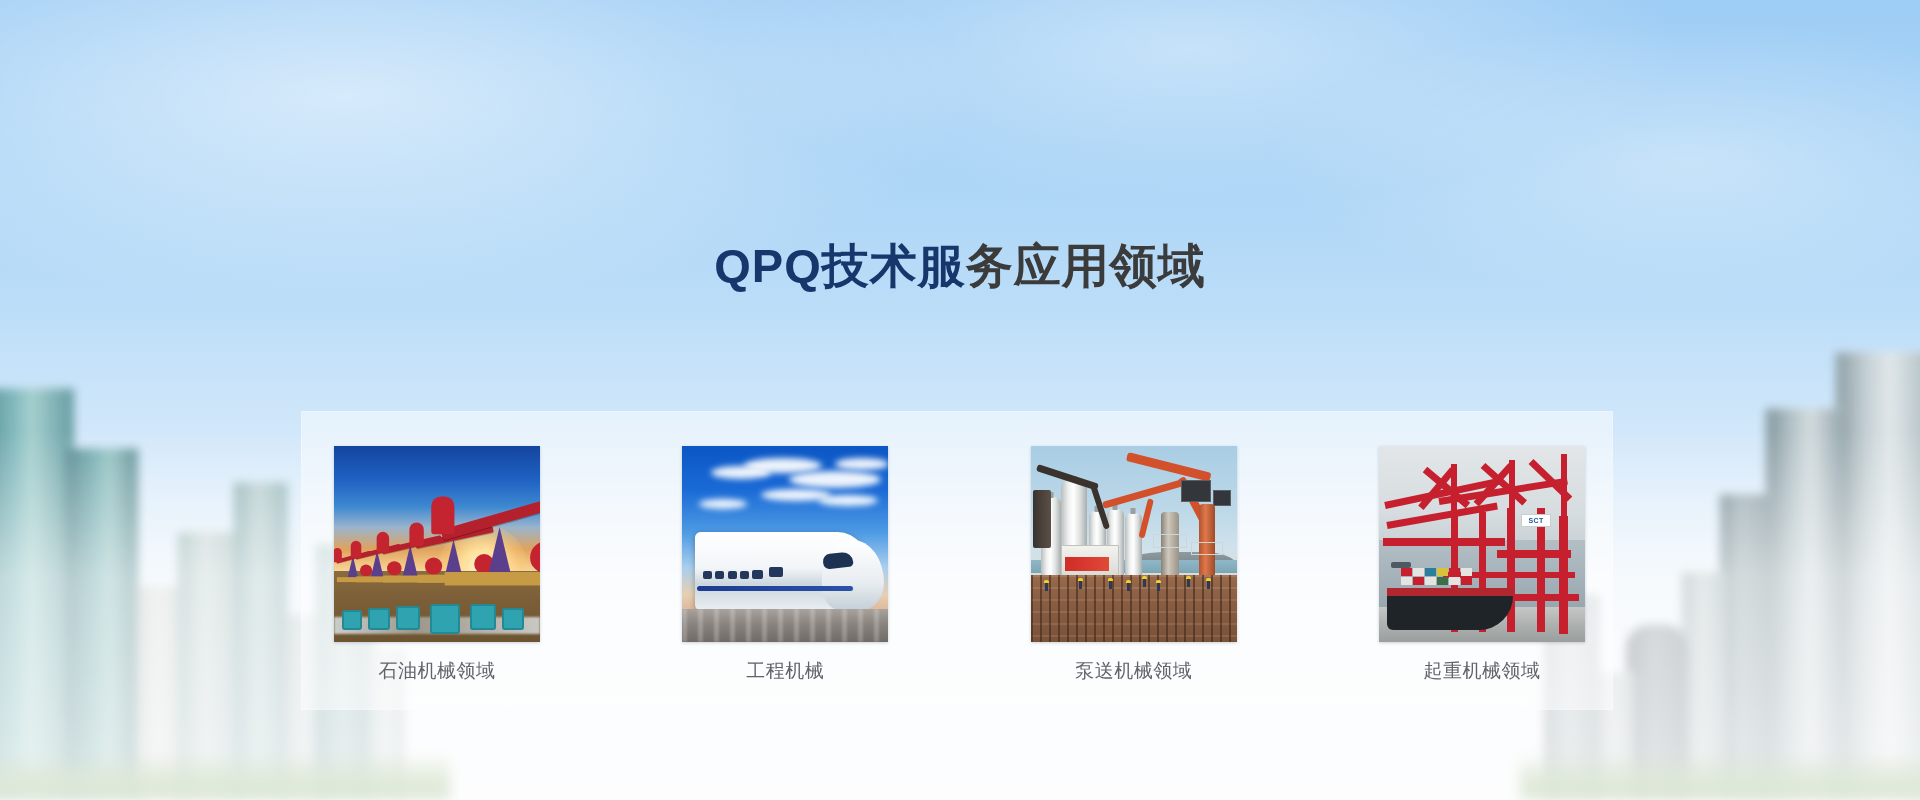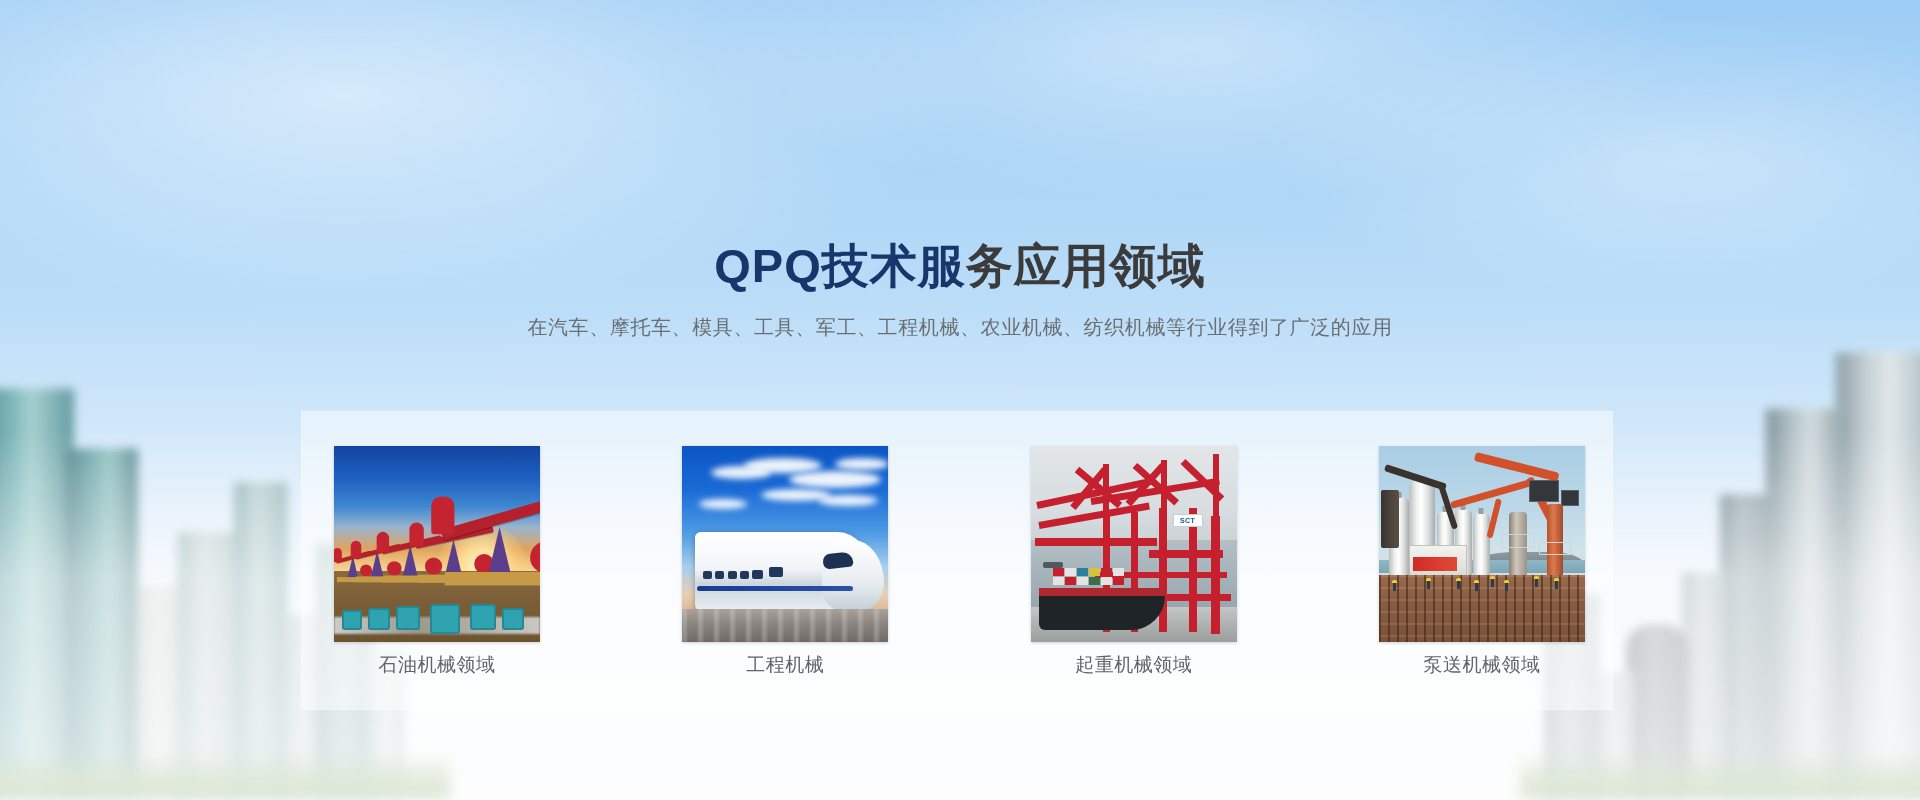--- a/index.html
+++ b/index.html
@@ -64,21 +64,21 @@
     position:absolute; left:334px; top:446px; width:1251px; height:240px;
     display:flex; justify-content:space-between;
   }
   .card { width:206px; }
   .thumb {
     width:206px; height:196px; overflow:hidden; position:relative;
     background:#6b7f92; box-shadow:0 1px 3px rgba(40,60,80,.22);
   }
   .thumb > .scene { position:absolute; inset:0; }
   .cap {
-    margin-top:10px; text-align:center; font-size:19px;
+    margin-top:16px; text-align:center; font-size:19px;
     color:#5f6469; letter-spacing:.5px; white-space:nowrap;
   }
 
   
   .oil-sky{ position:absolute; left:0; right:0; top:0; height:66%;
     background:linear-gradient(180deg,#1547a8 0%,#2063c4 26%,#3f8ad2 46%,#9cb6cf 62%,#e0a560 79%,#f3c987 90%,#e2b druid 100%);
     background:linear-gradient(180deg,#14459f 0%,#1f61c2 26%,#3e88d1 47%,#9ab4cd 63%,#dfa35e 80%,#f2c885 92%,#f7dcae 100%);
   }
   .oil-sun{ position:absolute; right:6%; top:40%; width:90px; height:90px; border-radius:50%;
     background:radial-gradient(circle,#fff6d8 0%,#ffdf9a 32%,rgba(255,206,120,.45) 58%,rgba(255,200,110,0) 78%); }
@@ -185,21 +185,20 @@
   <div class="twr" style="right:340px;width:56px;  height:206px; background:linear-gradient(90deg,#7c8f95,#b4c2c6 45%,#85979c 100%);"></div>
   <div class="grn"></div>
 </div>
 
 <div id="haze"></div>
 
 <div id="heading">
   <div id="title">
     <span class="seg-a">QPQ技术服</span><span class="seg-b">务应用领域</span>
   </div>
-  <div id="subtitle">在汽车、摩托车、模具、工具、军工、工程机械、农业机械、纺织机械等行业得到了广泛的应用</div>
 </div>
 
 <div id="panel"></div>
 
 <div id="cards">
 
   <div class="card">
     <div class="thumb">
       <div class="scene">
         <div class="oil-sky"></div>
@@ -280,20 +279,68 @@
              border-radius:10px 14px 6px 8px; background:#1d3152; transform:rotate(-6deg);"></div>
         <div class="tr-rail"></div>
       </div>
     </div>
     <div class="cap">工程机械</div>
   </div>
 
   <div class="card">
     <div class="thumb">
       <div class="scene">
+        <div class="cp-sky"></div>
+        <div class="cp-hill"></div>
+        <div class="cp-sea"></div>
+
+        <div class="silo" style="left:10px; width:20px; height:86px;"></div>
+        <div class="silo" style="left:30px; width:26px; height:102px;"></div>
+        <div class="silo" style="left:58px; width:17px; height:72px;"></div>
+        <div class="silo" style="left:76px; width:17px; height:74px;"></div>
+        <div class="silo" style="left:94px; width:17px; height:70px;"></div>
+
+        <div class="bldg-w" style="left:30px; bottom:32%; width:58px; height:34px;"></div>
+        <div class="banner" style="left:34px; bottom:36%; width:44px; height:14px;"></div>
+
+        <div class="boom" style="left:6px;  top:18px; width:64px; height:7px; background:#3a332d; transform:rotate(18deg);"></div>
+        <div class="boom" style="left:62px; top:36px; width:46px; height:6px; background:#3a332d; transform:rotate(72deg);"></div>
+        <div class="boom" style="left:2px;  top:44px; width:18px; height:58px; background:linear-gradient(90deg,#3a332d,#5a5048); border-radius:2px;"></div>
+
+        <div class="boom" style="left:96px;  top:6px;  width:86px; height:9px; transform:rotate(14deg);"></div>
+        <div class="boom" style="left:150px; top:28px; width:52px; height:8px; transform:rotate(62deg);"></div>
+        <div class="boom" style="left:72px;  top:56px; width:86px; height:7px; transform:rotate(-16deg);"></div>
+        <div class="boom" style="left:120px; top:50px; width:40px; height:6px; transform:rotate(104deg);"></div>
+
+        <div class="cab" style="left:150px; top:34px; width:30px; height:22px;"></div>
+        <div class="cab" style="left:182px; top:44px; width:18px; height:16px;"></div>
+
+        <div class="mast" style="left:130px; top:66px; width:18px; height:74px; border-radius:4px;"></div>
+        <div class="mast" style="left:168px; top:58px; width:16px; height:80px; border-radius:4px; background:linear-gradient(90deg,#b05430,#e0784a 40%,#9e4b2b);"></div>
+        <div class="cab" style="left:122px; top:88px; width:34px; height:14px; background:transparent; border:1px solid #cfd4d6;"></div>
+        <div class="cab" style="left:160px; top:96px; width:32px; height:13px; background:transparent; border:1px solid #cfd4d6;"></div>
+
+        <div class="cp-deck"></div>
+
+        <div class="worker" style="left:14px;  bottom:26%;"></div>
+        <div class="worker" style="left:48px;  bottom:27%;"></div>
+        <div class="worker" style="left:78px;  bottom:27%;"></div>
+        <div class="worker" style="left:96px;  bottom:26%;"></div>
+        <div class="worker" style="left:112px; bottom:28%;"></div>
+        <div class="worker" style="left:126px; bottom:26%;"></div>
+        <div class="worker" style="left:156px; bottom:28%;"></div>
+        <div class="worker" style="left:176px; bottom:27%;"></div>
+      </div>
+    </div>
+    <div class="cap">泵送机械领域</div>
+  </div>
+
+  <div class="card">
+    <div class="thumb">
+      <div class="scene">
         <div class="pt-sky"></div>
         <div class="pt-water"></div>
         <div class="pt-quay"></div>
 
         <div class="cr-boom" style="left:6px;  top:56px;  width:120px; transform:rotate(-12deg);"></div>
         <div class="cr-boom" style="left:8px;  top:76px;  width:112px; transform:rotate(-10deg);"></div>
         <div class="cr-leg" style="left:72px; top:18px;  width:6px;  height:62px;"></div>
         <div class="cr-leg" style="left:72px; top:66px;  width:7px;  height:120px;"></div>
         <div class="cr-leg" style="left:100px;top:66px;  width:7px;  height:120px;"></div>
         <div class="cr-boom" style="left:46px; top:20px;  width:56px;  transform:rotate(40deg);"></div>
@@ -333,61 +380,13 @@
         <div class="ctr" style="left:58px; top:131px; background:#3b6f4a;"></div>
         <div class="ctr" style="left:70px; top:131px; background:#e4e4e2;"></div>
         <div class="ctr" style="left:82px; top:131px; background:#c6202f;"></div>
 
         <div class="ship" style="left:12px; top:116px; width:20px; height:6px; background:#4d5a61; border-radius:2px;"></div>
       </div>
     </div>
     <div class="cap">起重机械领域</div>
   </div>
 
-  <div class="card">
-    <div class="thumb">
-      <div class="scene">
-        <div class="cp-sky"></div>
-        <div class="cp-hill"></div>
-        <div class="cp-sea"></div>
-
-        <div class="silo" style="left:10px; width:20px; height:86px;"></div>
-        <div class="silo" style="left:30px; width:26px; height:102px;"></div>
-        <div class="silo" style="left:58px; width:17px; height:72px;"></div>
-        <div class="silo" style="left:76px; width:17px; height:74px;"></div>
-        <div class="silo" style="left:94px; width:17px; height:70px;"></div>
-
-        <div class="bldg-w" style="left:30px; bottom:32%; width:58px; height:34px;"></div>
-        <div class="banner" style="left:34px; bottom:36%; width:44px; height:14px;"></div>
-
-        <div class="boom" style="left:6px;  top:18px; width:64px; height:7px; background:#3a332d; transform:rotate(18deg);"></div>
-        <div class="boom" style="left:62px; top:36px; width:46px; height:6px; background:#3a332d; transform:rotate(72deg);"></div>
-        <div class="boom" style="left:2px;  top:44px; width:18px; height:58px; background:linear-gradient(90deg,#3a332d,#5a5048); border-radius:2px;"></div>
-
-        <div class="boom" style="left:96px;  top:6px;  width:86px; height:9px; transform:rotate(14deg);"></div>
-        <div class="boom" style="left:150px; top:28px; width:52px; height:8px; transform:rotate(62deg);"></div>
-        <div class="boom" style="left:72px;  top:56px; width:86px; height:7px; transform:rotate(-16deg);"></div>
-        <div class="boom" style="left:120px; top:50px; width:40px; height:6px; transform:rotate(104deg);"></div>
-
-        <div class="cab" style="left:150px; top:34px; width:30px; height:22px;"></div>
-        <div class="cab" style="left:182px; top:44px; width:18px; height:16px;"></div>
-
-        <div class="mast" style="left:130px; top:66px; width:18px; height:74px; border-radius:4px;"></div>
-        <div class="mast" style="left:168px; top:58px; width:16px; height:80px; border-radius:4px; background:linear-gradient(90deg,#b05430,#e0784a 40%,#9e4b2b);"></div>
-        <div class="cab" style="left:122px; top:88px; width:34px; height:14px; background:transparent; border:1px solid #cfd4d6;"></div>
-        <div class="cab" style="left:160px; top:96px; width:32px; height:13px; background:transparent; border:1px solid #cfd4d6;"></div>
-
-        <div class="cp-deck"></div>
-
-        <div class="worker" style="left:14px;  bottom:26%;"></div>
-        <div class="worker" style="left:48px;  bottom:27%;"></div>
-        <div class="worker" style="left:78px;  bottom:27%;"></div>
-        <div class="worker" style="left:96px;  bottom:26%;"></div>
-        <div class="worker" style="left:112px; bottom:28%;"></div>
-        <div class="worker" style="left:126px; bottom:26%;"></div>
-        <div class="worker" style="left:156px; bottom:28%;"></div>
-        <div class="worker" style="left:176px; bottom:27%;"></div>
-      </div>
-    </div>
-    <div class="cap">泵送机械领域</div>
-  </div>
-
 </div>
 
 </body></html>

